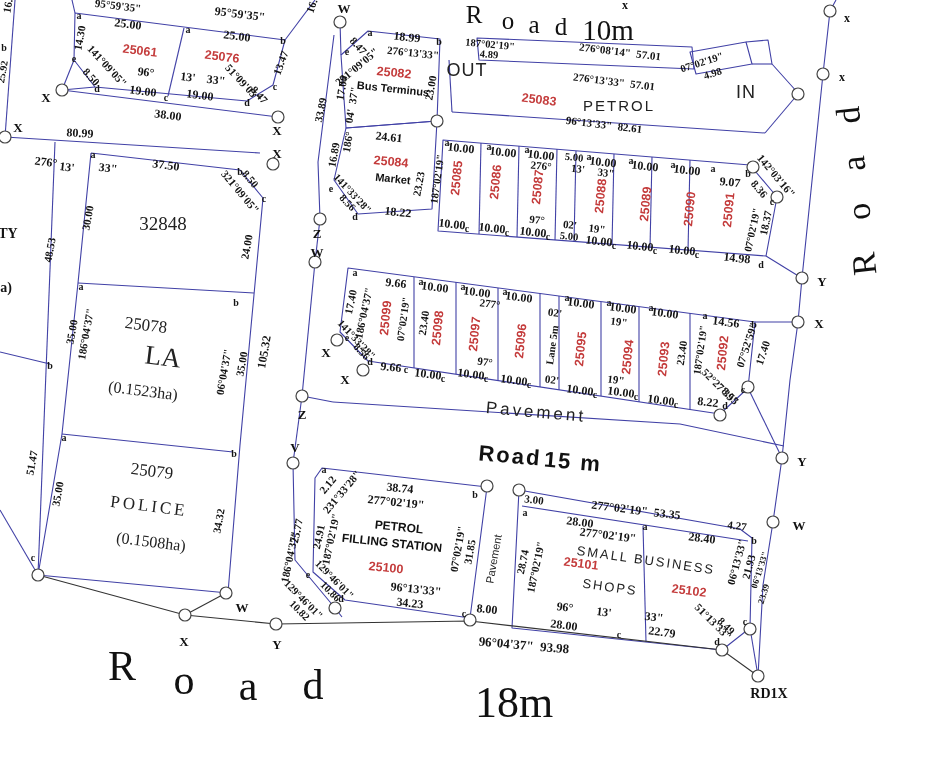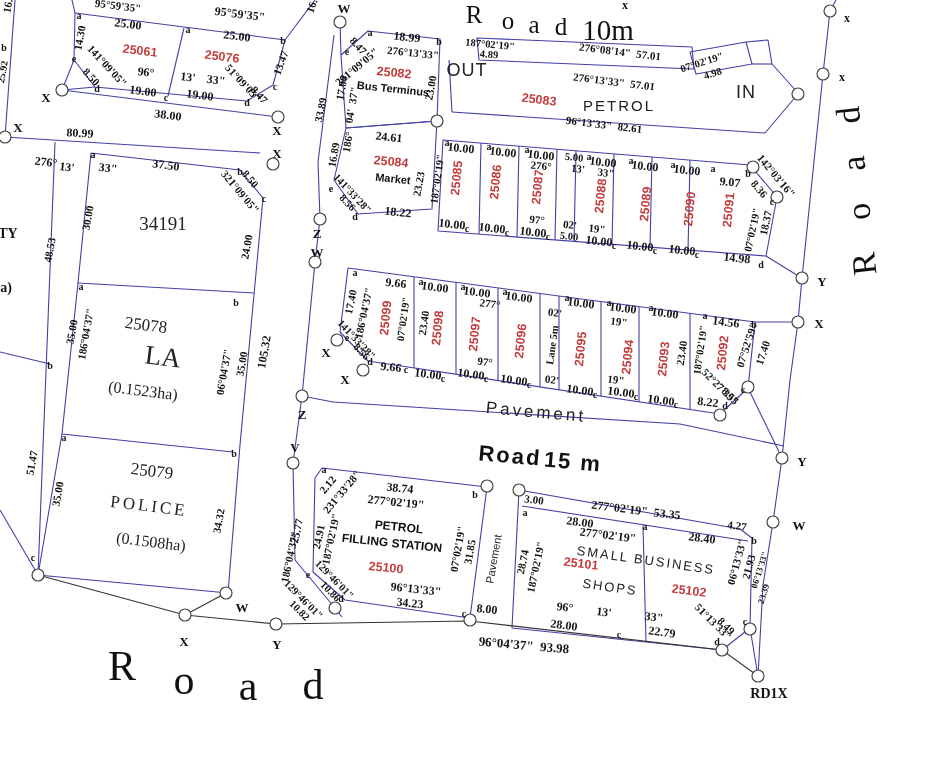--- a/index.html
+++ b/index.html
@@ -188,21 +188,21 @@
       <span class="lbl" style="left: 67px; top: 167px; font-size: 12px; transform: translate(-50%, -50%) rotate(7deg);">13'</span>
       <span class="lbl" style="left: 93px; top: 155px; font-size: 10px; transform: translate(-50%, -50%) rotate(0deg);">a</span>
       <span class="lbl" style="left: 108px; top: 168px; font-size: 12px; transform: translate(-50%, -50%) rotate(7deg);">33"</span>
       <span class="lbl" style="left: 166px; top: 165px; font-size: 12px; transform: translate(-50%, -50%) rotate(7deg);">37.50</span>
       <span class="lbl" style="left: 240px; top: 172px; font-size: 10px; transform: translate(-50%, -50%) rotate(0deg);">b</span>
       <span class="lbl" style="left: 250px; top: 179px; font-size: 11px; transform: translate(-50%, -50%) rotate(50deg);">8.50</span>
       <span class="lbl" style="left: 240px; top: 192px; font-size: 11px; transform: translate(-50%, -50%) rotate(50deg);">321°09'05"</span>
       <span class="lbl" style="left: 264px; top: 199px; font-size: 10px; transform: translate(-50%, -50%) rotate(0deg);">c</span>
       <span class="lbl mk" style="left: 277px; top: 153px; font-size: 13px; transform: translate(-50%, -50%) rotate(0deg);">X</span>
       <span class="lbl" style="left: 88px; top: 218px; font-size: 11px; transform: translate(-50%, -50%) rotate(-80deg);">30.00</span>
-      <span class="lbl pnum" style="left: 163px; top: 223px; font-size: 19px; transform: translate(-50%, -50%) rotate(0deg);">34191</span>
+      <span class="lbl pnum" style="left: 163px; top: 223px; font-size: 19px; transform: translate(-50%, -50%) rotate(0deg);">32848</span>
       <span class="lbl" style="left: 247px; top: 247px; font-size: 11px; transform: translate(-50%, -50%) rotate(-80deg);">24.00</span>
       <span class="lbl" style="left: 81px; top: 287px; font-size: 10px; transform: translate(-50%, -50%) rotate(0deg);">a</span>
       <span class="lbl" style="left: 236px; top: 303px; font-size: 10px; transform: translate(-50%, -50%) rotate(0deg);">b</span>
       <span class="lbl" style="left: 72px; top: 332px; font-size: 11px; transform: translate(-50%, -50%) rotate(-80deg);">35.00</span>
       <span class="lbl" style="left: 86px; top: 334px; font-size: 11px; transform: translate(-50%, -50%) rotate(-80deg);">186°04'37"</span>
       <span class="lbl pnum" style="left: 146px; top: 325px; font-size: 17px; transform: translate(-50%, -50%) rotate(7deg);">25078</span>
       <span class="lbl pnum" style="left: 163px; top: 357px; font-size: 27px; transform: translate(-50%, -50%) rotate(7deg);">LA</span>
       <span class="lbl pnum" style="left: 143px; top: 391px; font-size: 16px; transform: translate(-50%, -50%) rotate(7deg);">(0.1523ha)</span>
       <span class="lbl" style="left: 224px; top: 372px; font-size: 11px; transform: translate(-50%, -50%) rotate(-80deg);">06°04'37"</span>
       <span class="lbl" style="left: 242px; top: 364px; font-size: 11px; transform: translate(-50%, -50%) rotate(-80deg);">35.00</span>
@@ -440,16 +440,17 @@
       <span class="lbl" style="left: 619px; top: 635px; font-size: 10px; transform: translate(-50%, -50%) rotate(0deg);">c</span>
       <span class="lbl" style="left: 713px; top: 622px; font-size: 11px; transform: translate(-50%, -50%) rotate(45deg);">51°13'33"</span>
       <span class="lbl" style="left: 726px; top: 626px; font-size: 11px; transform: translate(-50%, -50%) rotate(45deg);">8.49</span>
       <span class="lbl" style="left: 745px; top: 622px; font-size: 10px; transform: translate(-50%, -50%) rotate(0deg);">c</span>
       <span class="lbl" style="left: 717px; top: 642px; font-size: 10px; transform: translate(-50%, -50%) rotate(0deg);">d</span>
       <span class="lbl" style="left: 524px; top: 645px; font-size: 13px; transform: translate(-50%, -50%) rotate(5deg);">96°04'37"  93.98</span>
       <span class="lbl roads" style="left: 122px; top: 666px; font-size: 42px; transform: translate(-50%, -50%) rotate(0deg);">R</span>
       <span class="lbl roads" style="left: 184px; top: 680px; font-size: 42px; transform: translate(-50%, -50%) rotate(0deg);">o</span>
       <span class="lbl roads" style="left: 248px; top: 686px; font-size: 42px; transform: translate(-50%, -50%) rotate(0deg);">a</span>
       <span class="lbl roads" style="left: 313px; top: 685px; font-size: 42px; transform: translate(-50%, -50%) rotate(0deg);">d</span>
+      <span class="lbl roads" style="left: 514px; top: 703px; font-size: 44px; transform: translate(-50%, -50%) rotate(0deg);">18m</span>
       <span class="lbl mk" style="left: 769px; top: 694px; font-size: 14px; transform: translate(-50%, -50%) rotate(0deg);">RD1X</span>
       <span class="lbl roadv" style="left: 856px; top: 185px; font-size: 34px; transform: translate(-50%, -50%) rotate(-96deg);">R o a d</span>
     </div>
 </div>
 
 </body></html>

